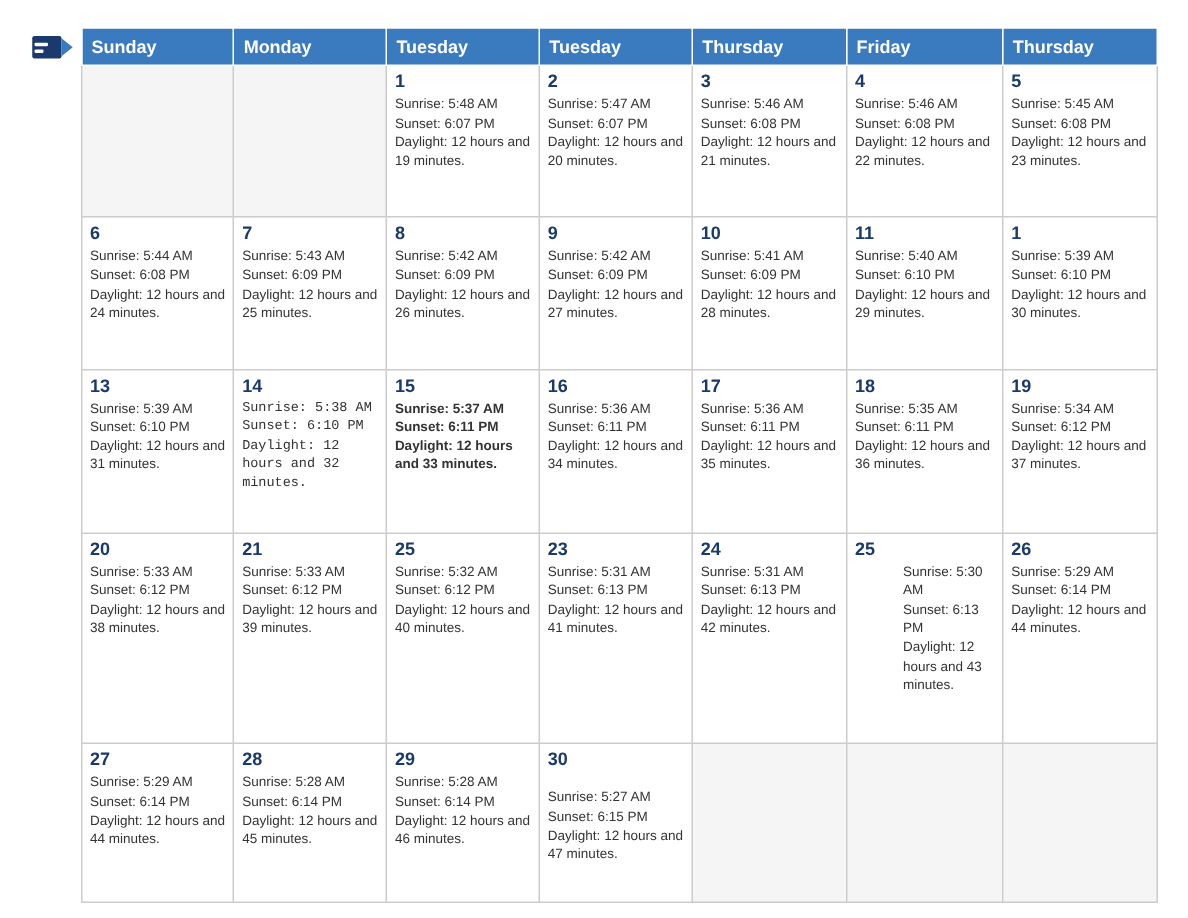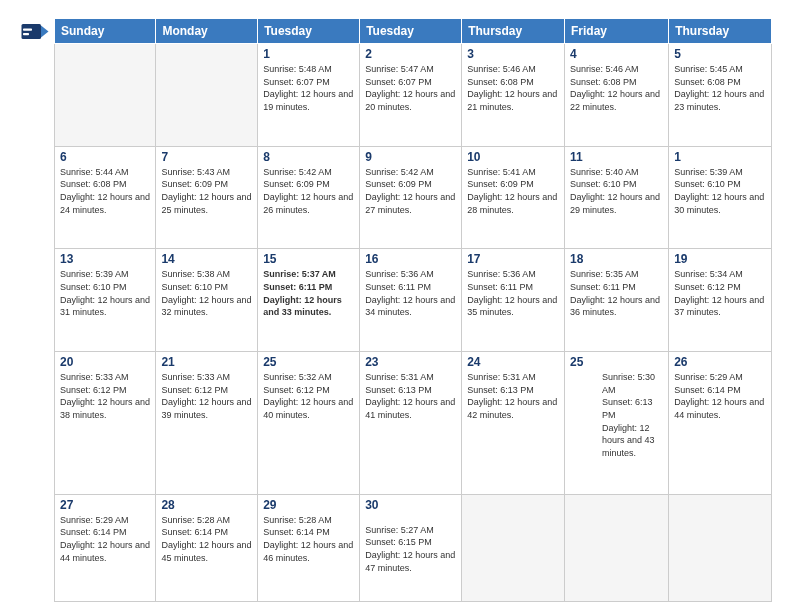--- a/index.html
+++ b/index.html
@@ -209,21 +209,21 @@
         </tr>
         <tr>
           <td>
             <span class="day-num">13</span>
             <div class="day-info" style="white-space: pre-line;">Sunrise: 5:39 AM
 Sunset: 6:10 PM
 Daylight: 12 hours and 31 minutes.</div>
           </td>
           <td>
             <span class="day-num">14</span>
-            <div class="day-info" style="white-space: pre-line;">Sunrise: 5:38 AM
+            <div class="day-info" style="white-space: pre-line; font-family: Liberation Mono, monospace;">Sunrise: 5:38 AM
 Sunset: 6:10 PM
 Daylight: 12 hours and 32 minutes.</div>
           </td>
           <td>
             <span class="day-num">15</span>
             <div class="day-info" style="white-space: pre-line; font-weight: bold;">Sunrise: 5:37 AM
 Sunset: 6:11 PM
 Daylight: 12 hours and 33 minutes.</div>
           </td>
           <td>

